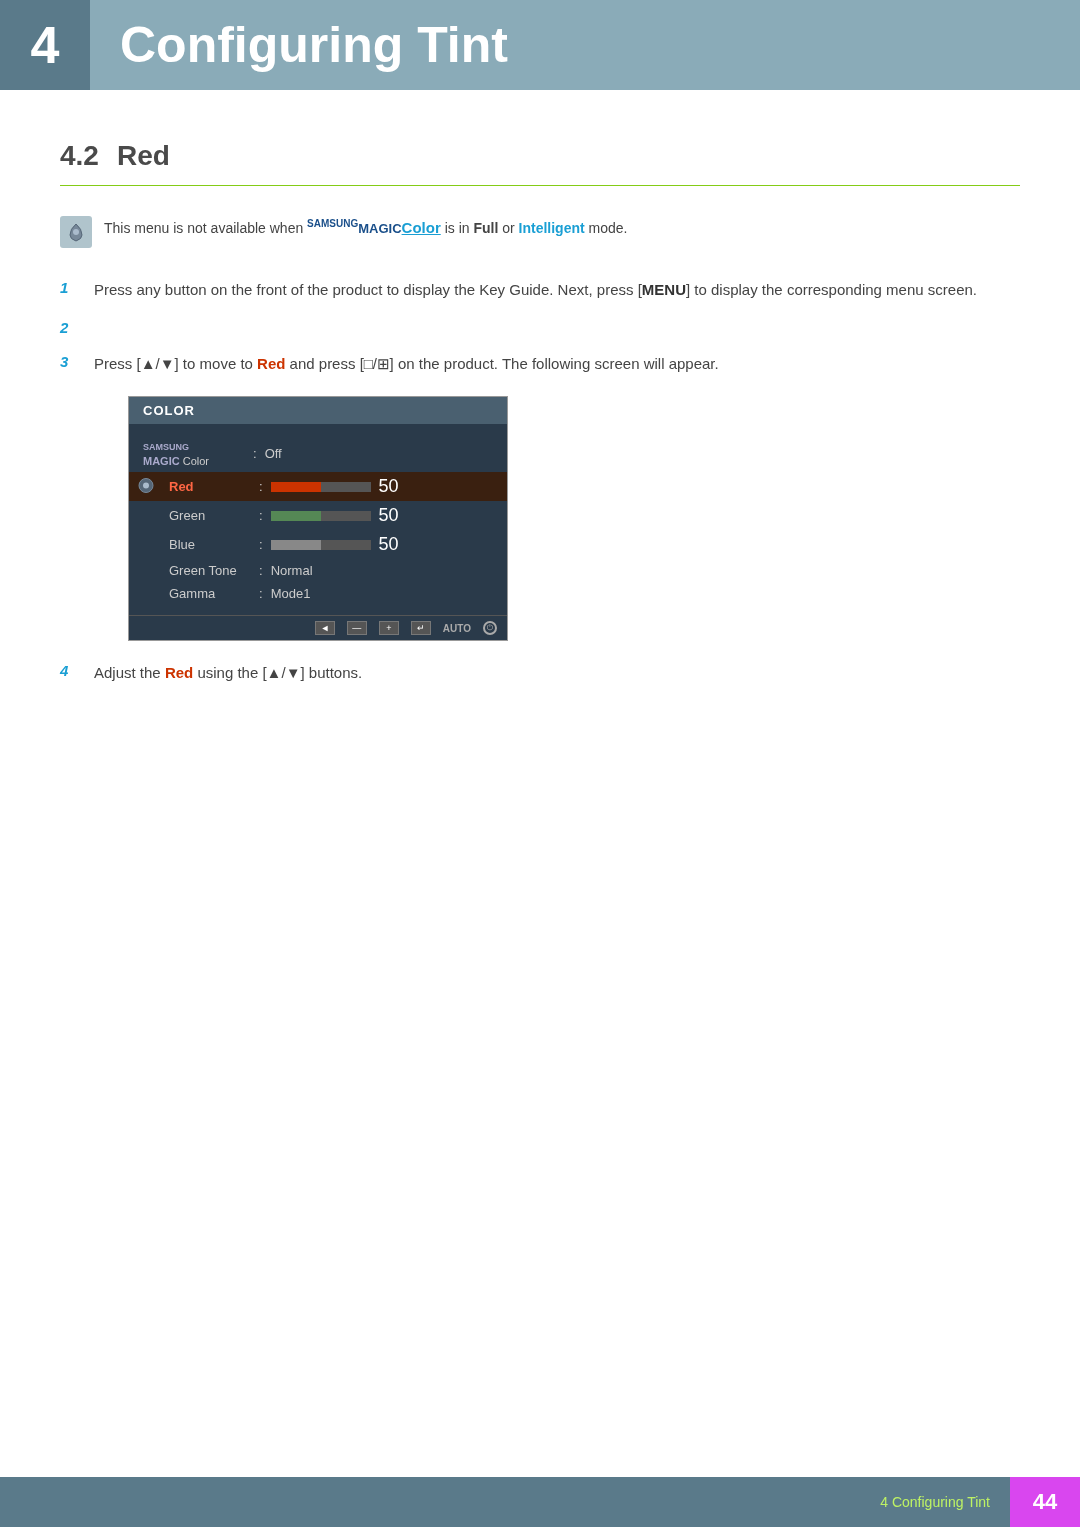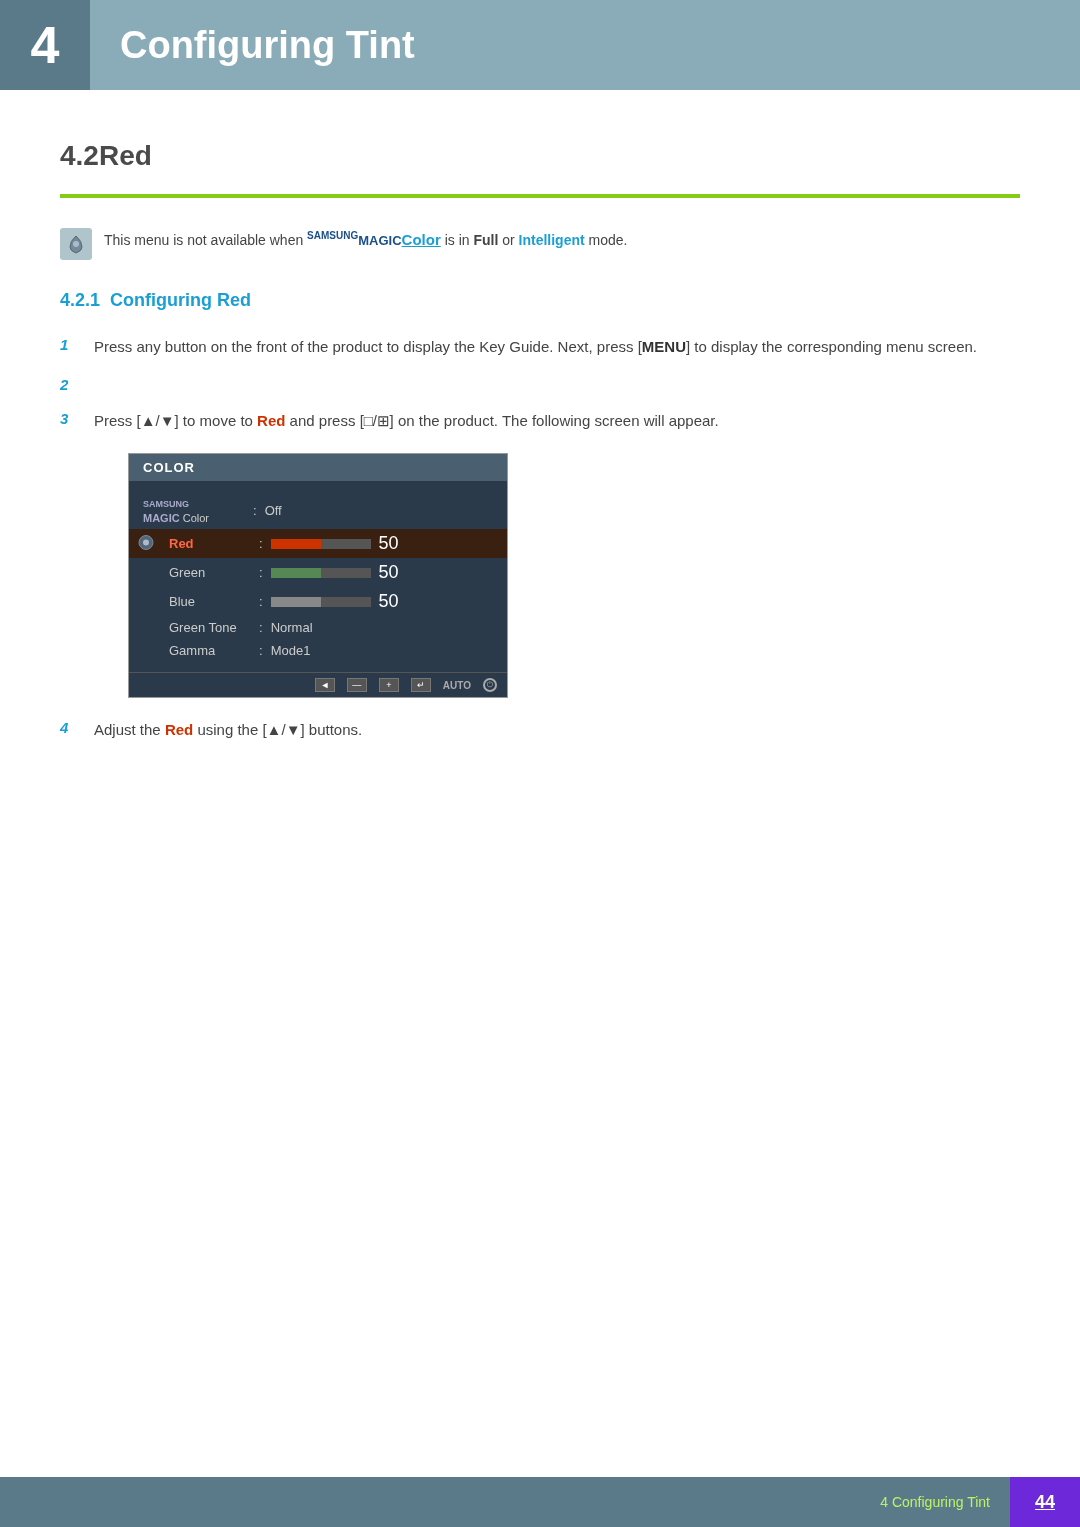--- a/index.html
+++ b/index.html
@@ -34,37 +34,38 @@
       color: #ffffff;
     }
     .chapter-title-box {
       background: #8aabb8;
       flex: 1;
       display: flex;
       align-items: center;
       padding-left: 30px;
     }
     .chapter-title-box h1 {
-      font-size: 38px;
+      font-size: 50px;
       font-weight: bold;
       color: #ffffff;
     }
 
     
     .content {
       padding: 0 60px 80px 60px;
     }
 
     
     .section-title {
       display: flex;
       align-items: baseline;
+      gap: 18px;
       margin-bottom: 30px;
-      border-bottom: 4px solid #84cc16;
-      padding-bottom: 22px;
+      border-bottom: 1px solid #84cc16;
+      padding-bottom: 13px;
     }
     .section-number {
       font-size: 28px;
       font-weight: bold;
       color: #4a4a4a;
     }
     .section-name {
       font-size: 28px;
       font-weight: bold;
       color: #4a4a4a;
@@ -273,30 +274,29 @@
       align-items: center;
       justify-content: flex-end;
       padding-right: 0;
     }
     .footer-text {
       color: #bef264;
       font-size: 14px;
       padding-right: 20px;
     }
     .footer-page-num {
-      background: #6d28d9;
+      background: #d946ef;
       color: #fff;
-      font-size: 18px;
+      font-size: 22px;
       font-weight: bold;
       width: 70px;
       height: 50px;
       display: flex;
       align-items: center;
       justify-content: center;
-      text-decoration: underline;
     }
 
     
     .hatch-bg {
       position: absolute;
       top: 0;
       left: 0;
       width: 90px;
       height: 90px;
       overflow: hidden;
@@ -348,23 +348,20 @@
       <svg width="22" height="22" viewBox="0 0 22 22">
         <path d="M11 3 Q17 8 17 14 Q17 18 11 20 Q5 18 5 14 Q5 8 11 3Z" fill="#778899" stroke="#556677" stroke-width="1"></path>
         <circle cx="11" cy="11" r="3" fill="#aabbcc"></circle>
       </svg>
     </div>
     <p class="note-text">
       <span>This menu is not available when </span><span class="brand-samsung">SAMSUNG</span><span class="brand-magic">MAGIC</span><span class="brand-color">Color</span><span> is in </span><strong>Full</strong><span> or </span><span class="text-intelligent">Intelligent</span><span> mode.</span>
     </p>
   </div>
 
-  <div class="subsection-title">
-    <span>4.2.1</span>&nbsp;&nbsp;<span>Configuring Red</span>
-  </div>
 
   <ol class="steps-list">
 
     <li class="step-item">
       <span class="step-number">1</span>
       <span class="step-text">
         Press any button on the front of the product to display the Key Guide. Next, press [<span class="text-bold">MENU</span>] to display the corresponding menu screen.
       </span>
     </li>
 

